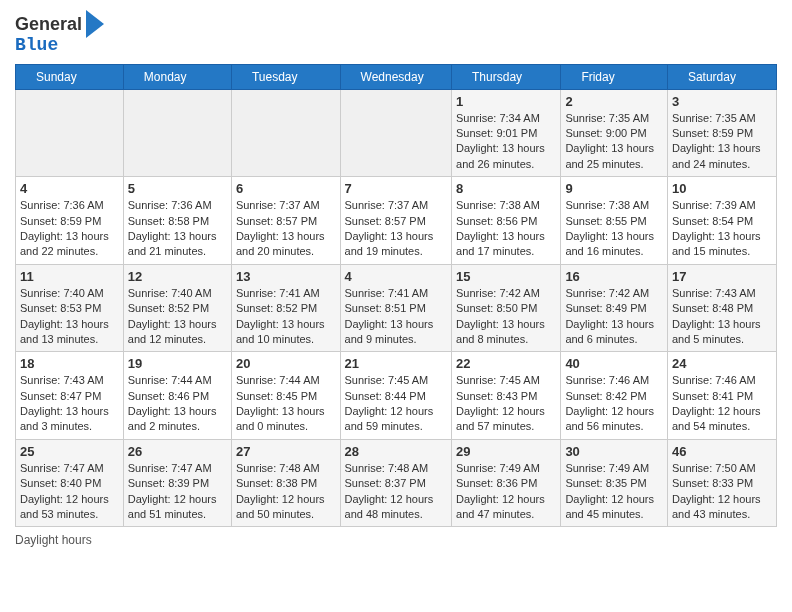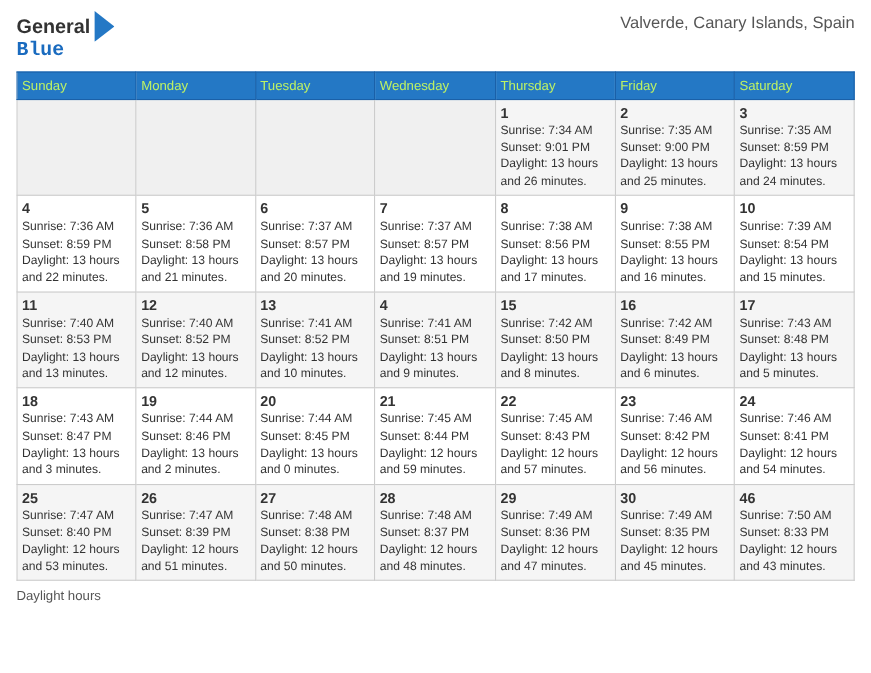--- a/index.html
+++ b/index.html
@@ -48,22 +48,22 @@
       color: #555;
       margin-top: 2px;
     }
     .calendar {
       width: 100%;
       border-collapse: collapse;
       font-size: 11px;
     }
     .calendar thead th {
       background: #2478c5;
-      color: #bef264;
-      padding: 5px 4px;
+      color: #ffffff;
+      padding: 5px 20px;
       text-align: left;
       font-size: 12px;
       font-weight: normal;
       border: 1px solid #1a60a8;
     }
     .calendar tbody td {
       border: 1px solid #ccc;
       vertical-align: top;
       padding: 4px 4px;
       width: 113px;
@@ -106,21 +106,20 @@
       <div class="logo-text">
         <span class="general">General</span><br>
         <span class="blue">Blue</span>
       </div>
     </div>
     <svg class="logo-icon" viewBox="0 0 20 28" xmlns="http://www.w3.org/2000/svg">
       <polygon points="2,28 20,14 2,0" fill="#2478c5"></polygon>
     </svg>
   </div>
   <div class="title-area">
-    <div class="location">Valverde, Canary Islands, Spain</div>
   </div>
 </div>
 
 <table class="calendar">
   <thead>
     <tr>
     <th>Sunday</th>
         <th>Monday</th>
         <th>Tuesday</th>
         <th>Wednesday</th>
@@ -223,21 +222,21 @@
         </td>
         <td>
           <span class="day-num">21</span>
           <div class="day-info">Sunrise: 7:45 AM<br>Sunset: 8:44 PM<br>Daylight: 12 hours and 59 minutes.</div>
         </td>
         <td>
           <span class="day-num">22</span>
           <div class="day-info">Sunrise: 7:45 AM<br>Sunset: 8:43 PM<br>Daylight: 12 hours and 57 minutes.</div>
         </td>
         <td>
-          <span class="day-num">23</span>
+          <span class="day-num">40</span>
           <div class="day-info">Sunrise: 7:46 AM<br>Sunset: 8:42 PM<br>Daylight: 12 hours and 56 minutes.</div>
         </td>
         <td>
           <span class="day-num">24</span>
           <div class="day-info">Sunrise: 7:46 AM<br>Sunset: 8:41 PM<br>Daylight: 12 hours and 54 minutes.</div>
         </td>
       </tr>
       <tr>
         <td>
           <span class="day-num">25</span>

